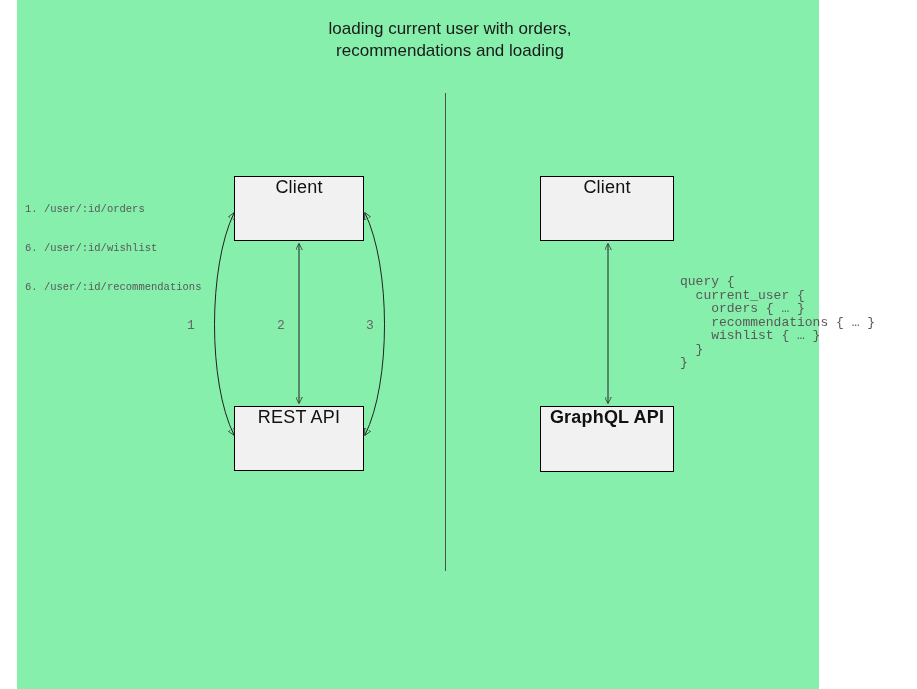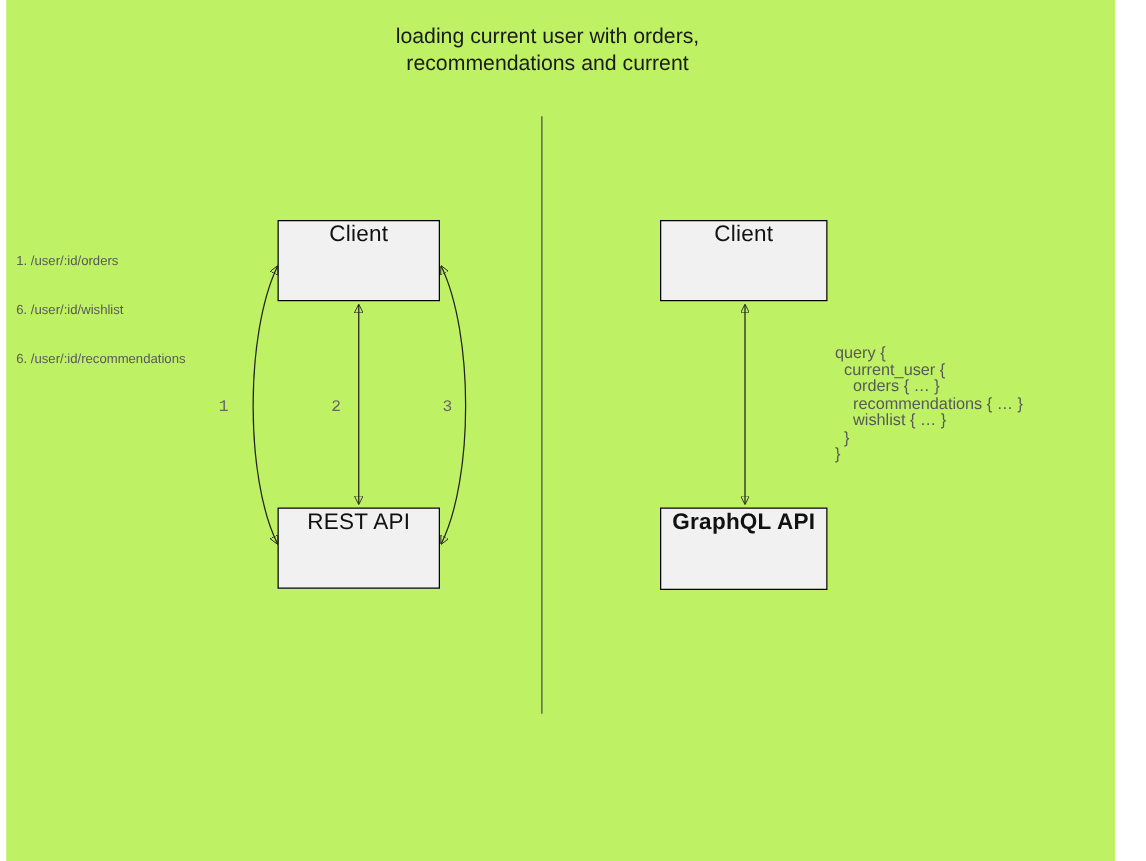--- a/index.html
+++ b/index.html
@@ -4,23 +4,23 @@
 <style>
   * { margin: 0; padding: 0; box-sizing: border-box; }
   html, body { background: #ffffff; }
   body {
     font-family: "Liberation Sans", sans-serif;
     width: 917px; height: 689px;
     position: relative;
     overflow: hidden;
   }
   .canvas {
-    position: absolute; left: 5px; top: 0;
-    width: 887px; height: 689px;
-    background: #bef264;
+    position: absolute; left: 17px; top: 0;
+    width: 802px; height: 689px;
+    background: #86efac;
   }
   .title {
     position: absolute;
     left: 183px; top: 18px; width: 500px;
     text-align: center;
     font-size: 17px; line-height: 22px;
     color: #1a1a1a;
   }
   .divider {
     position: absolute;
@@ -34,21 +34,21 @@
     border: 1px solid #000000;
     display: flex; align-items: flex-start; justify-content: center;
     font-size: 18px; color: #111111;
     letter-spacing: 0.2px;
   }
   .box-client-rest    { left: 217px; top: 176px; width: 130px; height: 65px; }
   .box-rest-api       { left: 217px; top: 406px; width: 130px; height: 65px; }
   .box-client-graphql { left: 523px; top: 176px; width: 134px; height: 65px; }
   .box-graphql-api    { left: 523px; top: 406px; width: 134px; height: 66px; font-weight: bold; }
   .mono {
-    font-family: Liberation Sans, sans-serif;
+    font-family: Liberation Mono, monospace;
     color: #595959;
     white-space: pre;
   }
   .endpoint-list {
     position: absolute;
     left: 8px; top: 177px;
     font-size: 10.5px; line-height: 13px;
   }
   .query-code {
     position: absolute;
@@ -71,21 +71,21 @@
   }
   svg.arrows path { stroke: #222222; stroke-width: 1; fill: none; }
 </style>
 </head>
 <body>
 
 <div class="canvas">
 
   <div class="title">
     <div>loading current user with orders,</div>
-    <div>recommendations and current</div>
+    <div>recommendations and loading</div>
   </div>
 
   <div class="divider"></div>
 
   <div class="endpoint-list mono">
     <div>1. /user/:id/orders</div>
     <div>6. /user/:id/wishlist</div>
     <div>6. /user/:id/recommendations</div>
   </div>
 

